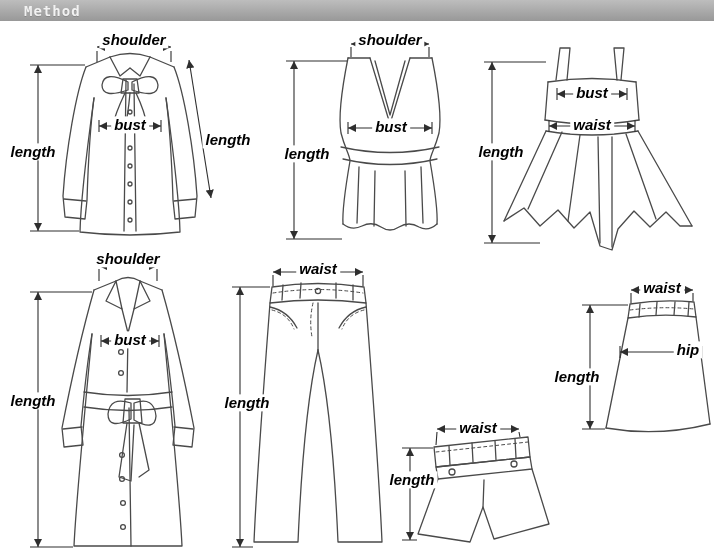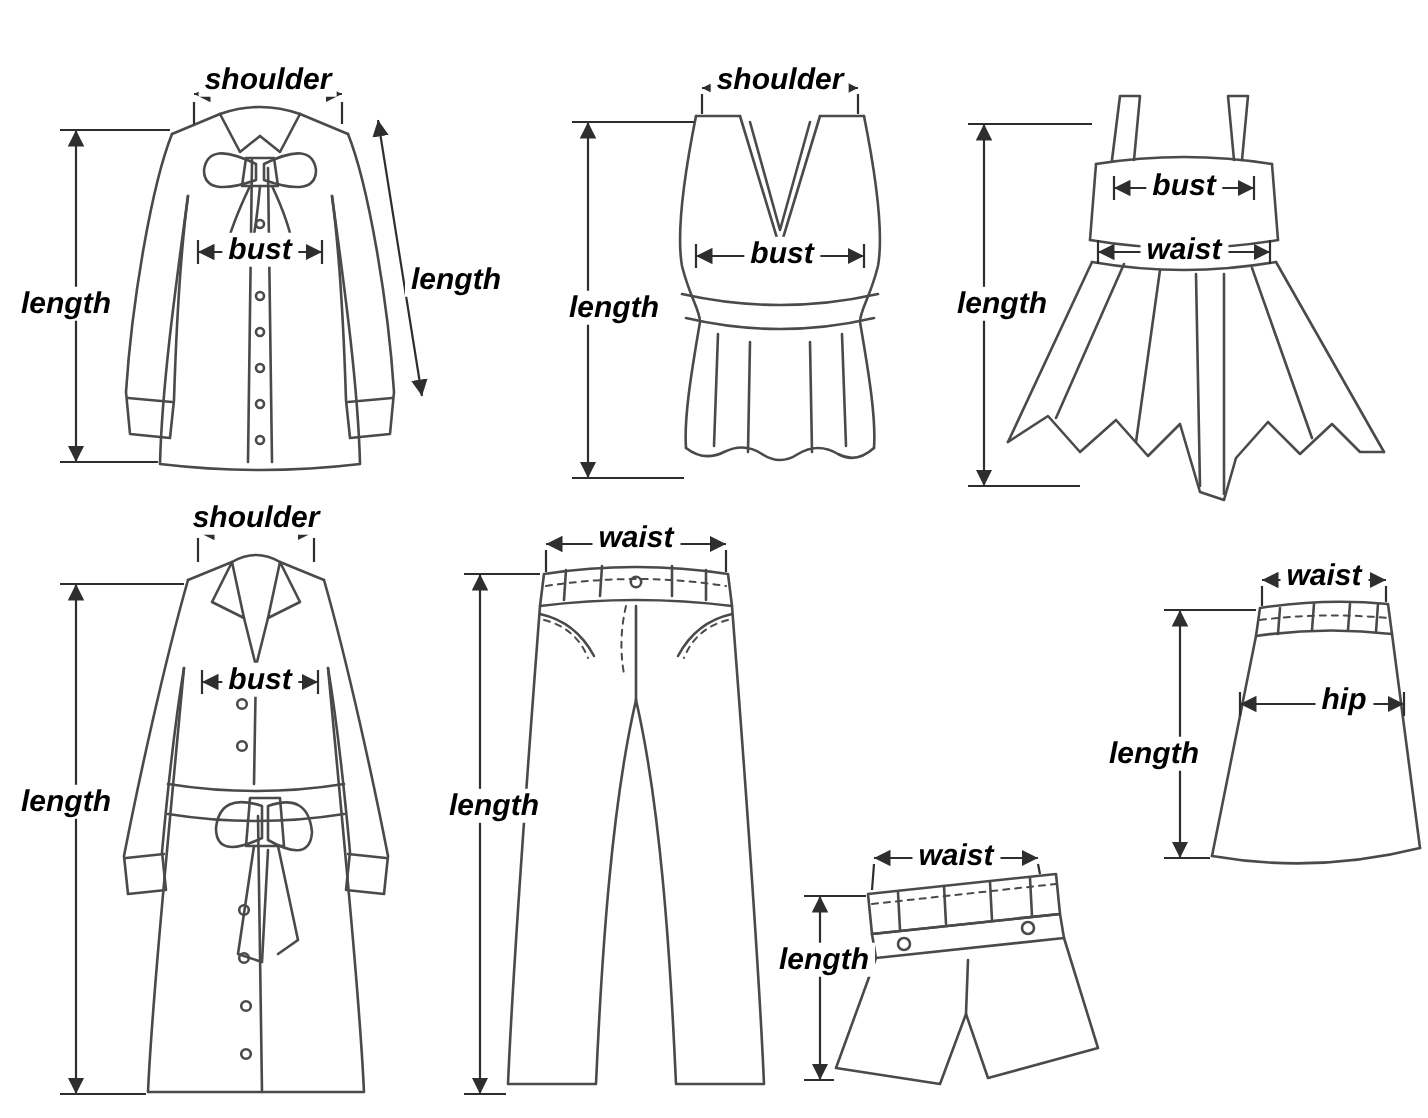--- a/index.html
+++ b/index.html
@@ -35,20 +35,23 @@
     position:absolute;transform:translate(-50%,-50%);
     font:italic bold 15px/1.15 "Liberation Sans",sans-serif;
     color:var(--label);background:var(--bg);padding:0 3px;white-space:nowrap;
   }
 </style>
 </head>
 <body>
 
 <div class="stage">
 
+  <div class="titlebar">
+    <span class="title">Method</span>
+  </div>
 
   <svg class="diagram" width="714" height="559" viewBox="0 0 714 559">
     <defs>
       <marker id="arrE" viewBox="0 0 10 10" refX="10" refY="5" markerWidth="7.5" markerHeight="7.5" orient="auto">
         <path class="arrhead" d="M0,0 L10,5 L0,10 Z"></path>
       </marker>
       <marker id="arrS" viewBox="0 0 10 10" refX="0" refY="5" markerWidth="7.5" markerHeight="7.5" orient="auto">
         <path class="arrhead" d="M10,0 L0,5 L10,10 Z"></path>
       </marker>
     </defs>
@@ -233,16 +236,16 @@
   <span class="dim-label" style="left:130px;top:340px">bust</span>
   <span class="dim-label" style="left:33px;top:401px">length</span>
 
   <span class="dim-label" style="left:318px;top:269px">waist</span>
   <span class="dim-label" style="left:247px;top:403px">length</span>
 
   <span class="dim-label" style="left:478px;top:428px">waist</span>
   <span class="dim-label" style="left:412px;top:480px">length</span>
 
   <span class="dim-label" style="left:662px;top:288px">waist</span>
-  <span class="dim-label" style="left:672px;top:350px">hip</span>
+  <span class="dim-label" style="left:688px;top:350px">hip</span>
   <span class="dim-label" style="left:577px;top:377px">length</span>
 
 </div>
 
 </body></html>

